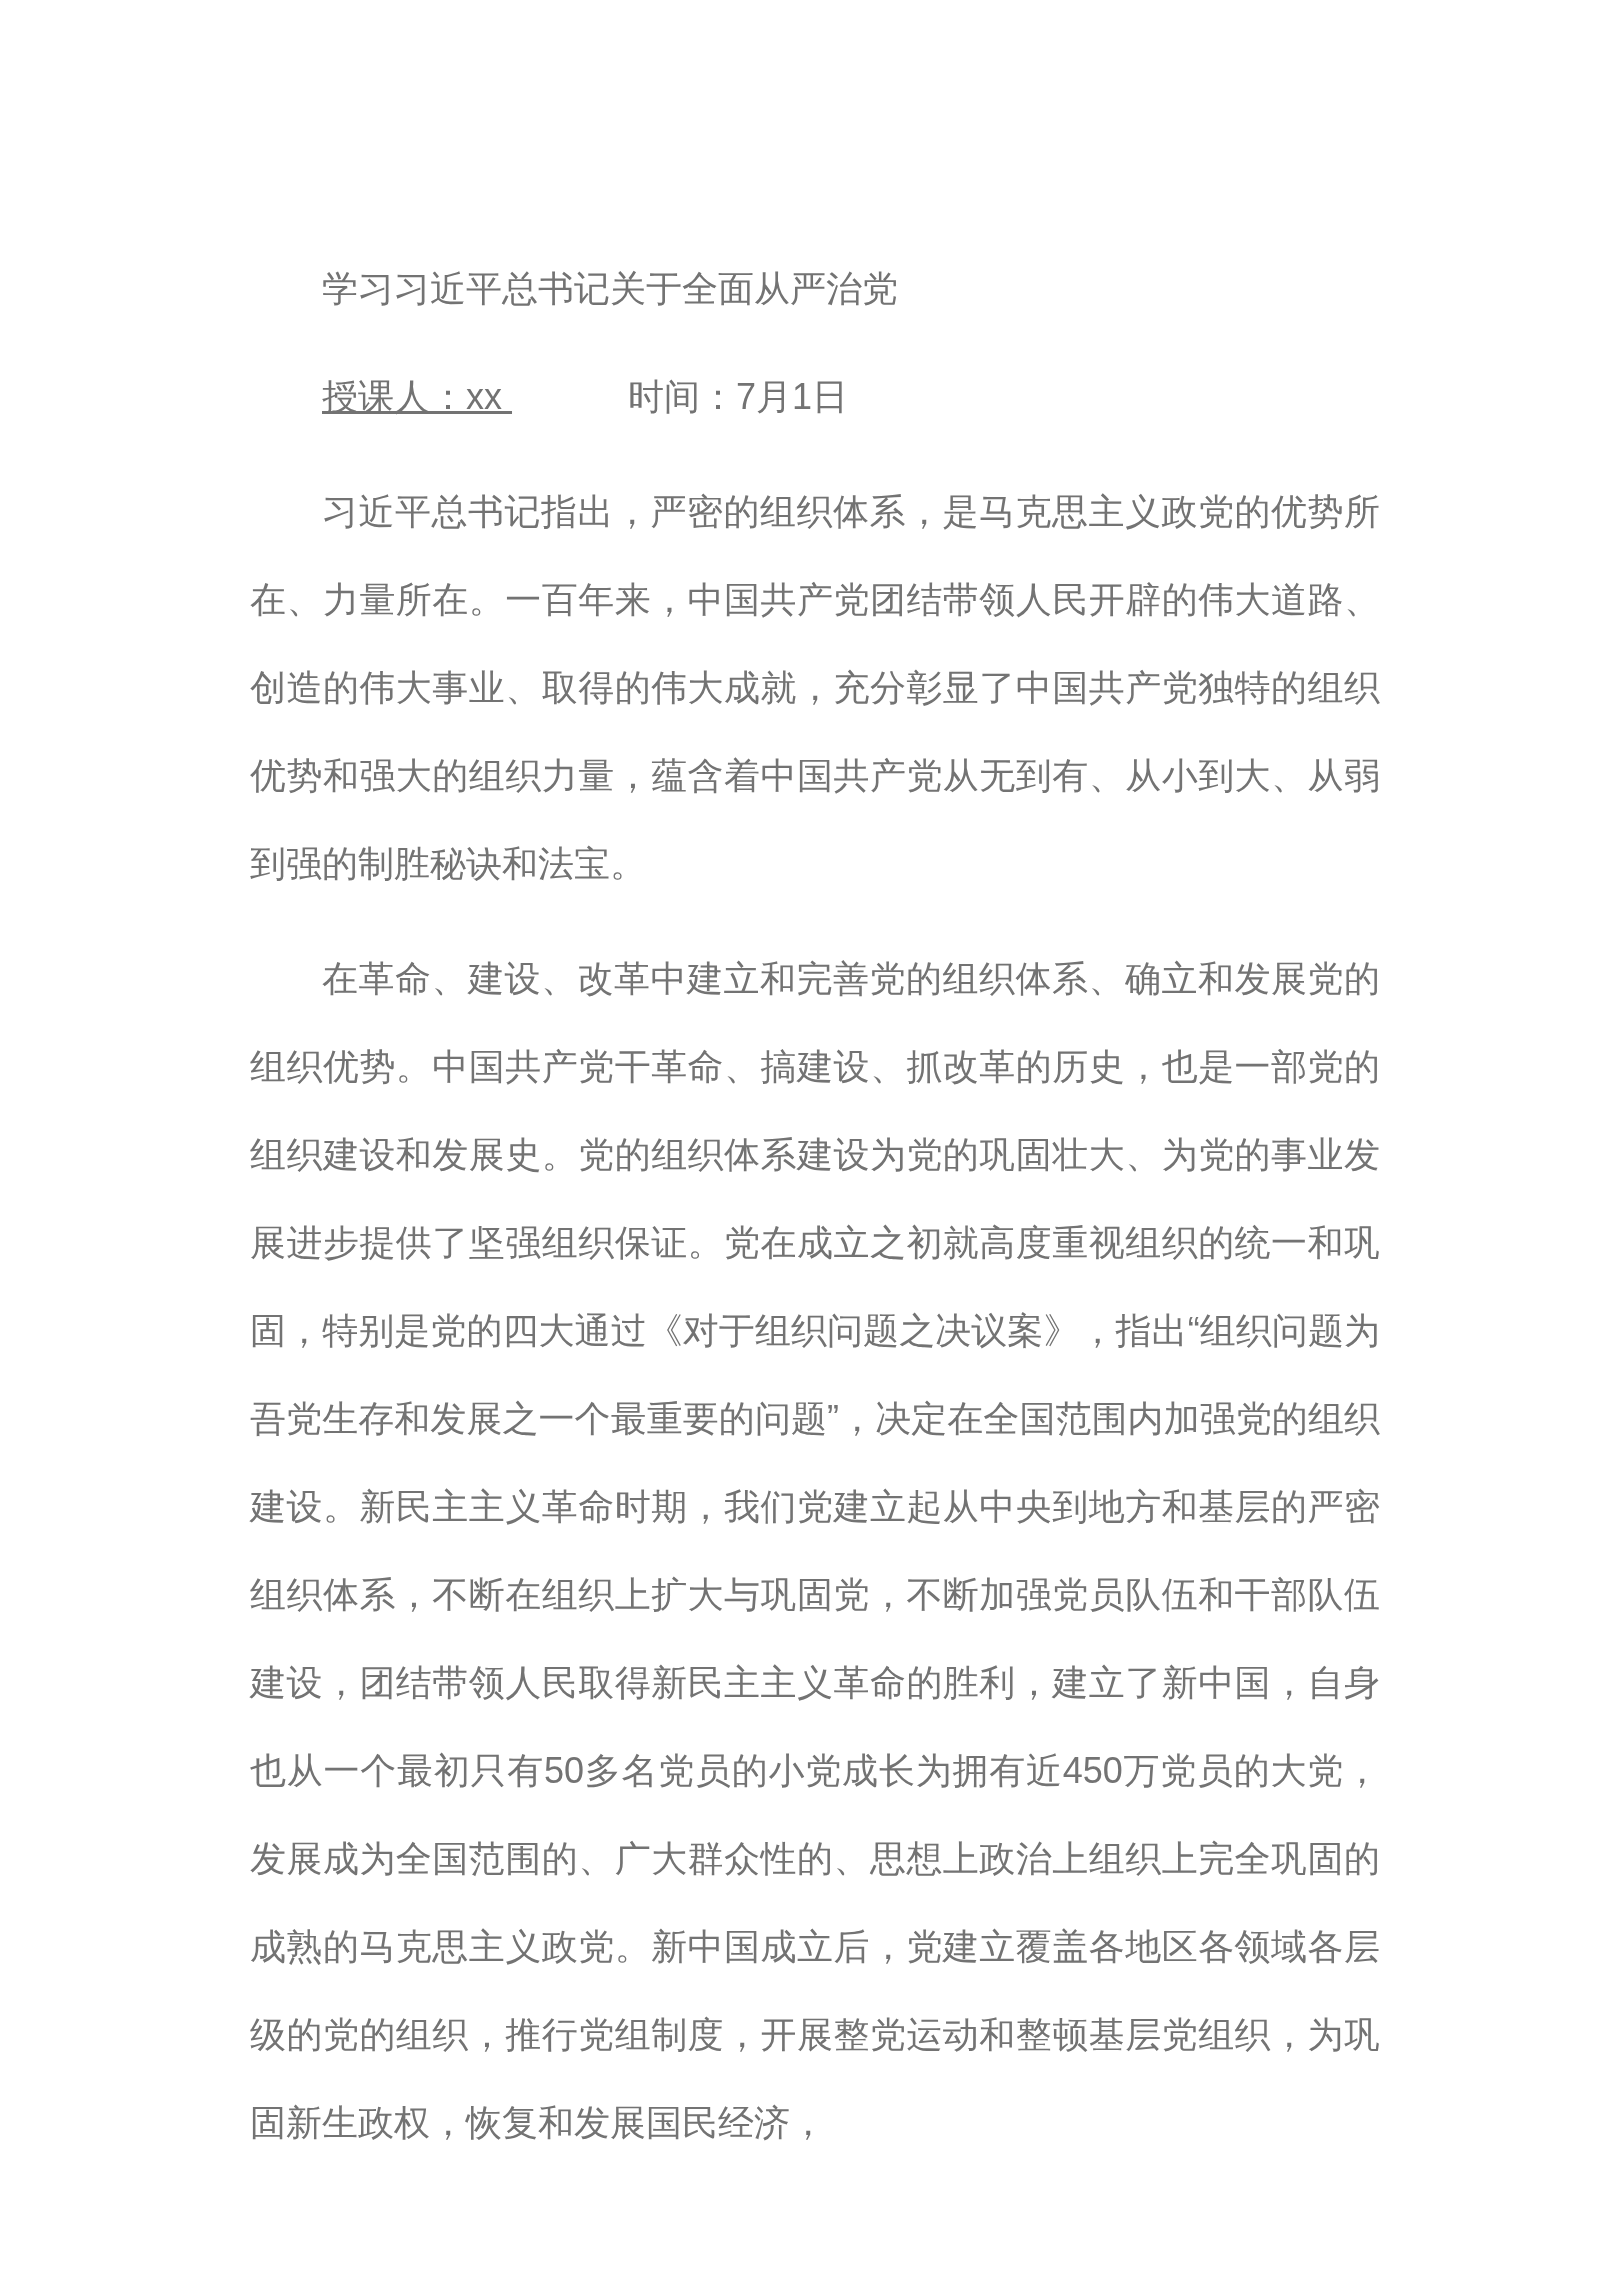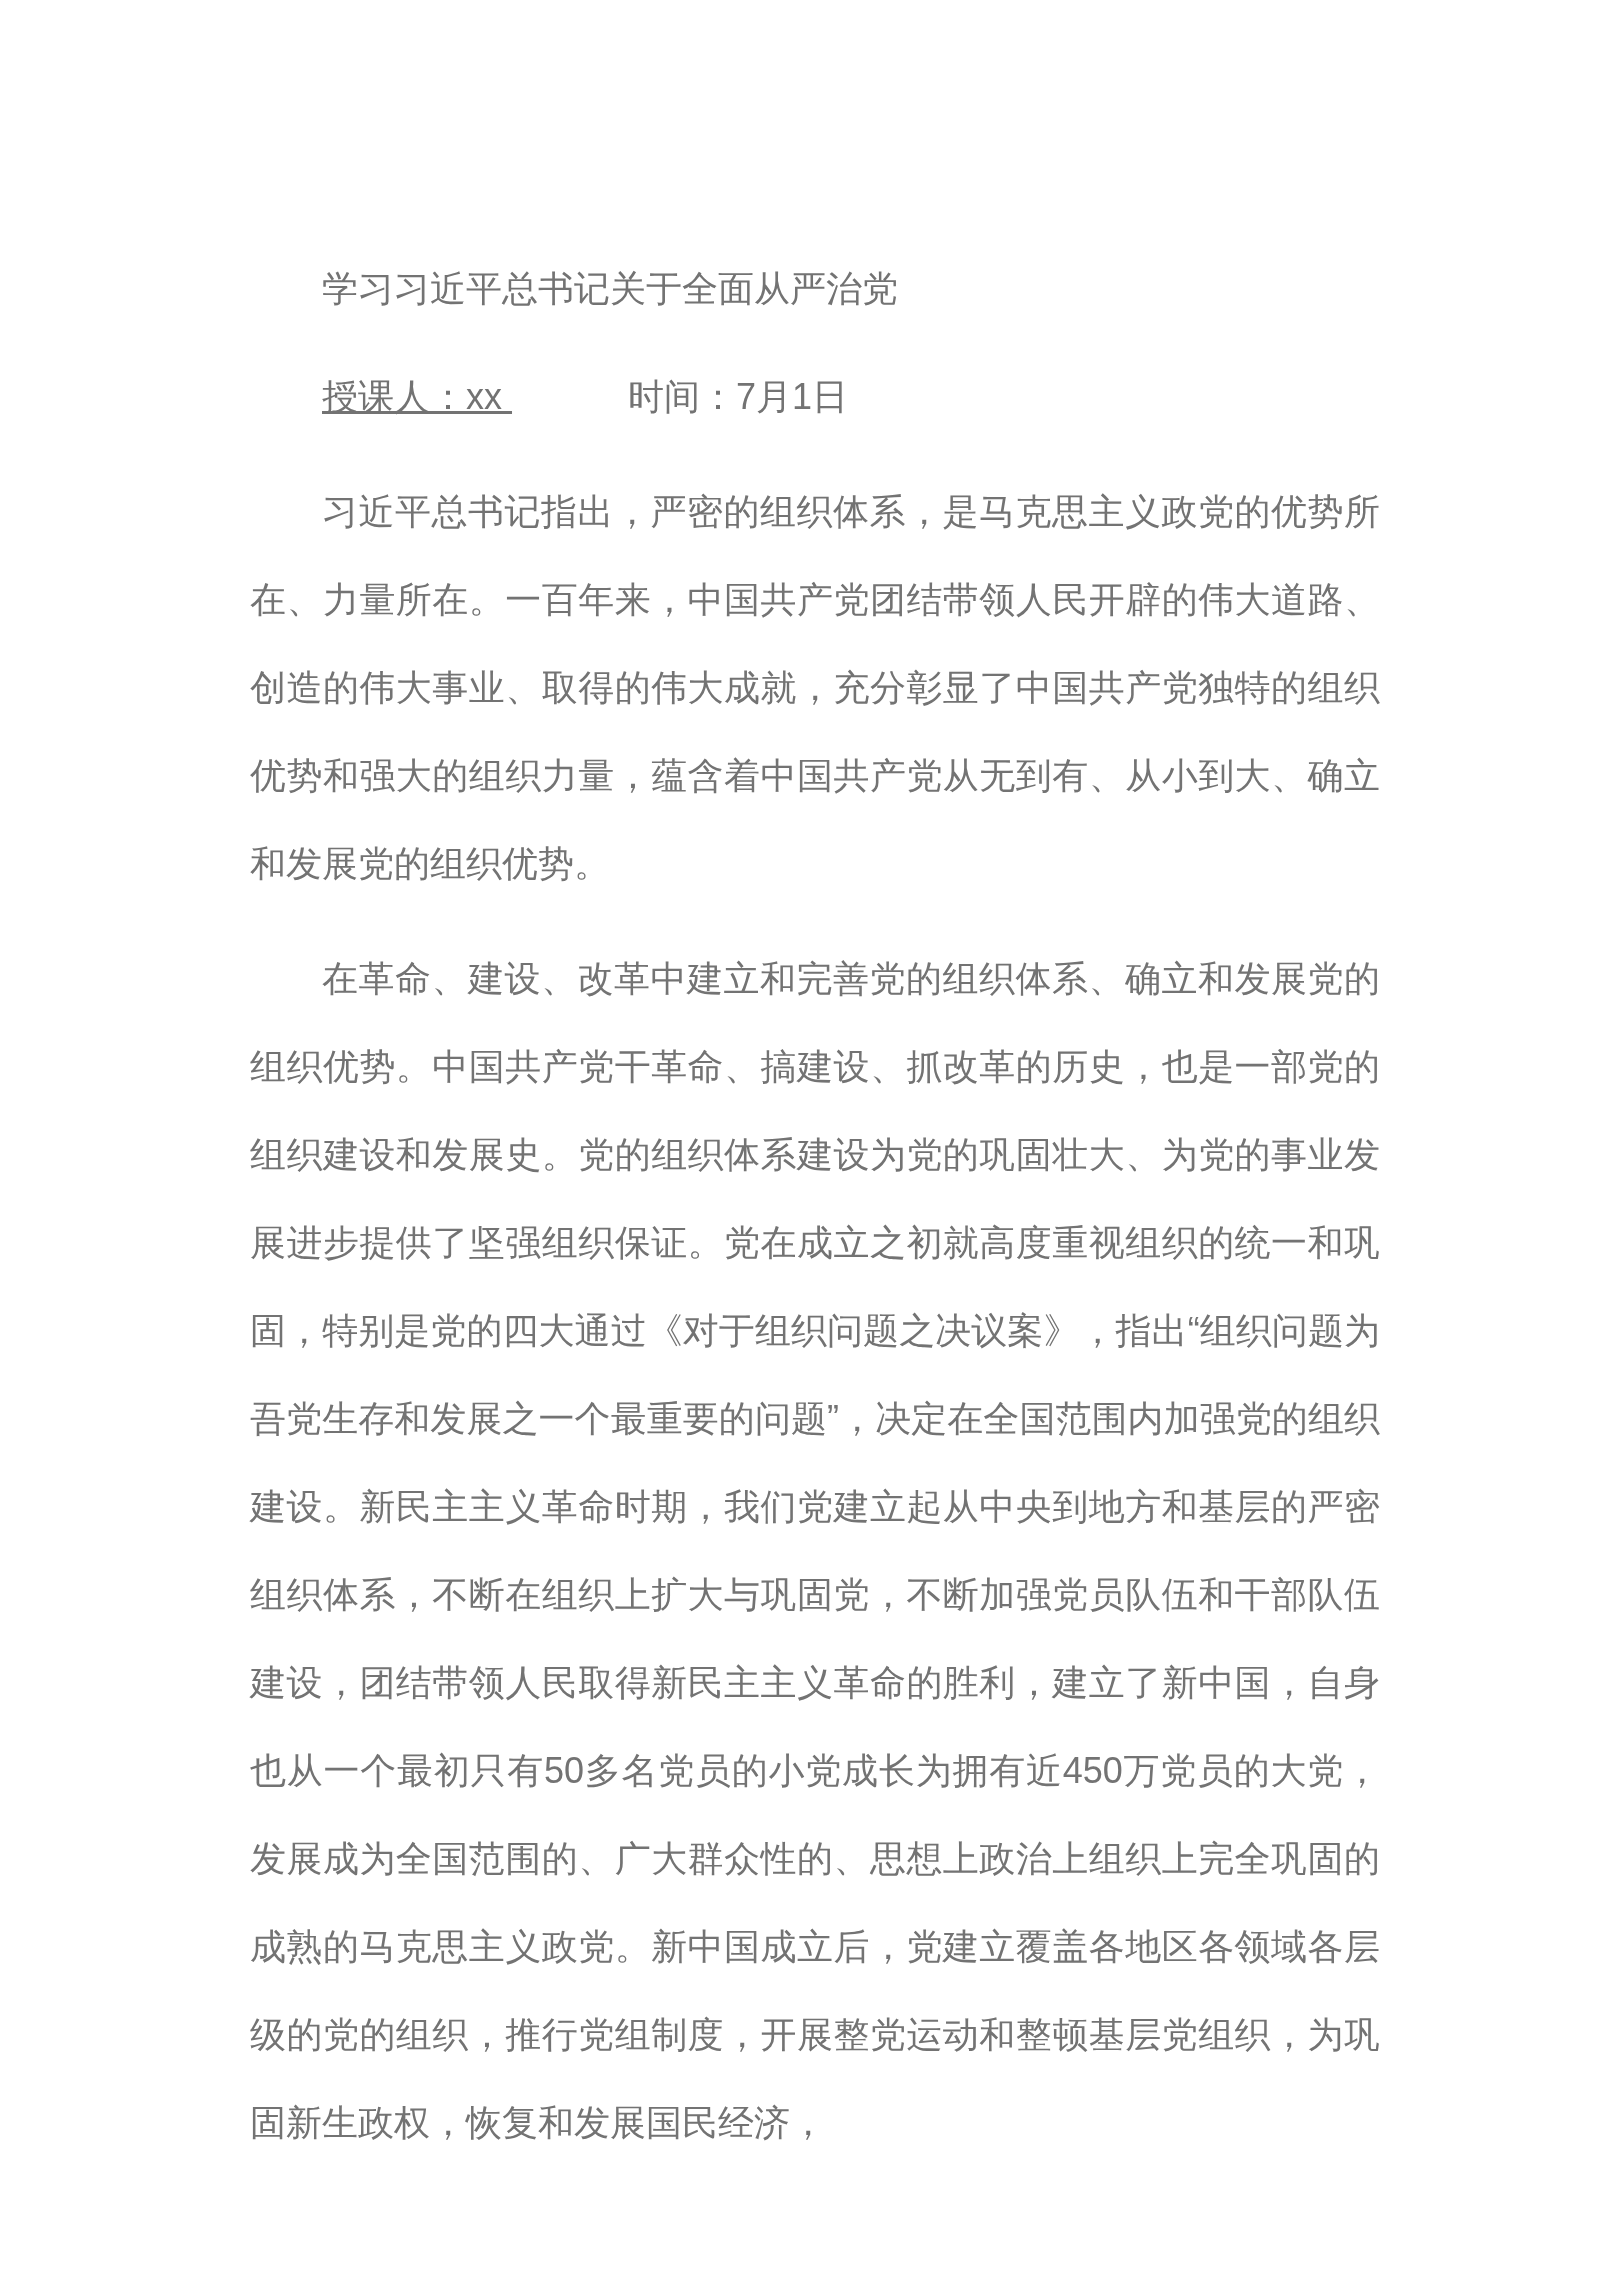--- a/index.html
+++ b/index.html
@@ -53,18 +53,18 @@
 
 <div class="page">
 
   <p class="doc-title">学习习近平总书记关于全面从严治党</p>
 
   <p class="doc-meta">
     <span class="lecturer">授课人：xx</span>
     <span class="time">时间：7月1日</span>
   </p>
 
-  <p class="para">习近平总书记指出，严密的组织体系，是马克思主义政党的优势所在、力量所在。一百年来，中国共产党团结带领人民开辟的伟大道路、创造的伟大事业、取得的伟大成就，充分彰显了中国共产党独特的组织优势和强大的组织力量，蕴含着中国共产党从无到有、从小到大、确立和发展党的组织优势。</p>
+  <p class="para">习近平总书记指出，严密的组织体系，是马克思主义政党的优势所在、力量所在。一百年来，中国共产党团结带领人民开辟的伟大道路、创造的伟大事业、取得的伟大成就，充分彰显了中国共产党独特的组织优势和强大的组织力量，蕴含着中国共产党从无到有、从小到大、从弱到强的制胜秘诀和法宝。</p>
 
   <p class="para">在革命、建设、改革中建立和完善党的组织体系、确立和发展党的组织优势。中国共产党干革命、搞建设、抓改革的历史，也是一部党的组织建设和发展史。党的组织体系建设为党的巩固壮大、为党的事业发展进步提供了坚强组织保证。党在成立之初就高度重视组织的统一和巩固，特别是党的四大通过《对于组织问题之决议案》，指出“组织问题为吾党生存和发展之一个最重要的问题”，决定在全国范围内加强党的组织建设。新民主主义革命时期，我们党建立起从中央到地方和基层的严密组织体系，不断在组织上扩大与巩固党，不断加强党员队伍和干部队伍建设，团结带领人民取得新民主主义革命的胜利，建立了新中国，自身也从一个最初只有50多名党员的小党成长为拥有近450万党员的大党，发展成为全国范围的、广大群众性的、思想上政治上组织上完全巩固的成熟的马克思主义政党。新中国成立后，党建立覆盖各地区各领域各层级的党的组织，推行党组制度，开展整党运动和整顿基层党组织，为巩固新生政权，恢复和发展国民经济，</p>
 
 </div>
 
 
 </body></html>

